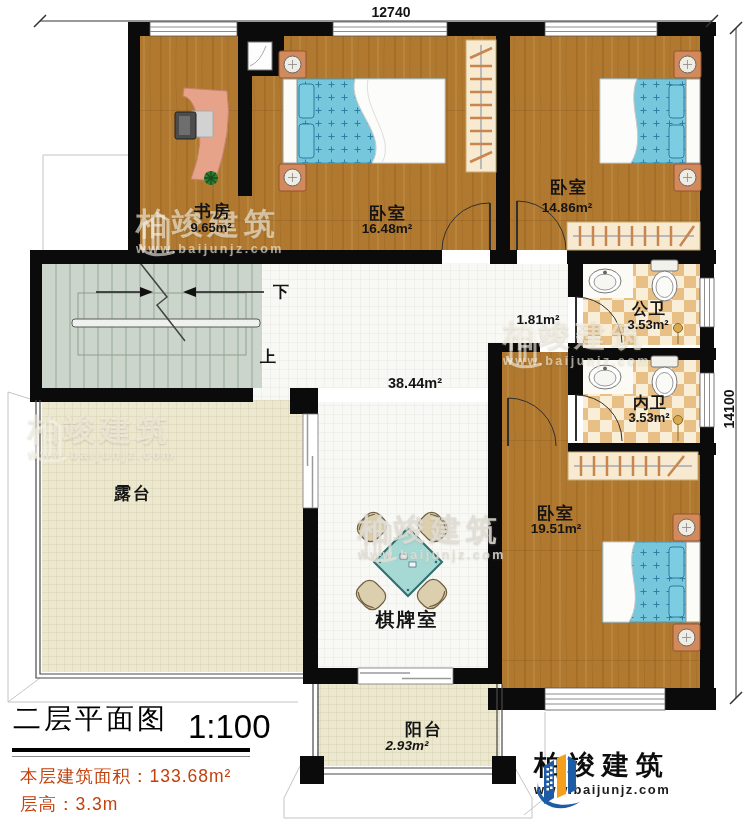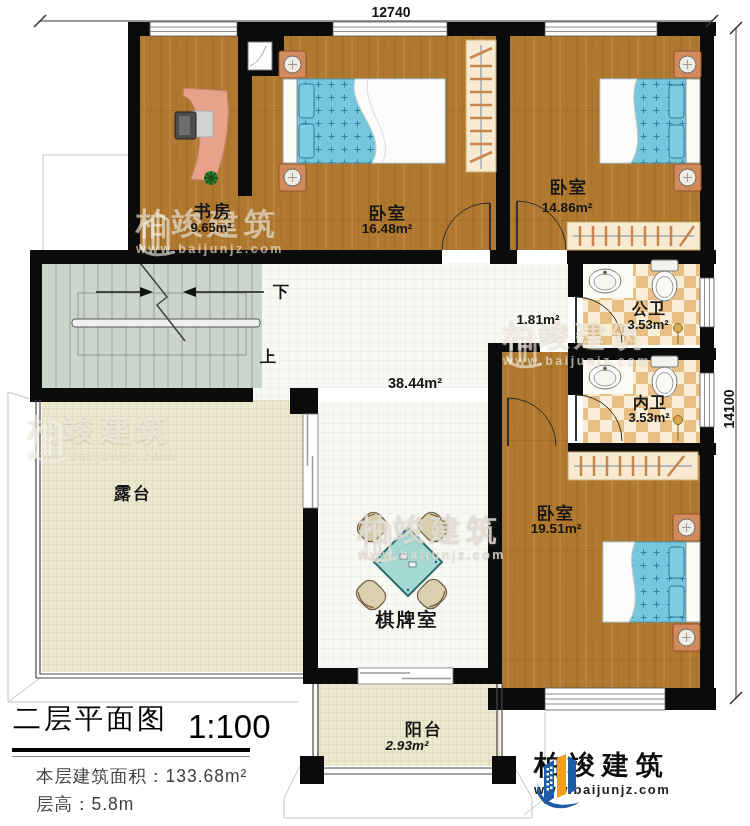--- a/index.html
+++ b/index.html
@@ -18,21 +18,21 @@
     color:rgba(246,242,231,0.62);pointer-events:none;
     text-shadow:0 1px 2px rgba(115,95,60,0.22);
   }
   .wm.on-light{color:rgba(224,221,213,0.85);text-shadow:0 1px 2px rgba(160,155,140,0.30);}
   .wm .wm-name{font-size:31px;font-weight:800;letter-spacing:5px;line-height:1;}
   .wm .wm-url{font-size:12.5px;font-weight:700;letter-spacing:2.5px;margin-top:3px;}
   .titleblock-title{position:absolute;left:13px;top:700px;font-size:28px;font-weight:400;color:#000;letter-spacing:3px;}
   .titleblock-scale{position:absolute;left:188px;top:708px;font-size:33px;font-weight:400;color:#000;}
   .rule1{position:absolute;left:12px;top:748px;width:238px;height:4px;background:#000;}
   .rule2{position:absolute;left:12px;top:756px;width:238px;height:1px;background:#8a8a8a;}
-  .tb-line{position:absolute;left:36px;font-size:17.5px;font-weight:400;color:#404040;letter-spacing:1px;}
+  .tb-line{position:absolute;left:20px;font-size:17.5px;font-weight:400;color:#c2410c;letter-spacing:1px;}
   .logo{position:absolute;left:534px;top:752px;display:flex;align-items:center;gap:7px;}
   .logo-name{font-size:27px;font-weight:900;letter-spacing:7px;color:#0d0d0d;line-height:1;}
   .logo-url{font-size:13px;font-weight:700;letter-spacing:1.5px;color:#1c1c1c;margin-top:3px;}
 </style>
 </head>
 <body>
 
 <svg width="750" height="826" viewBox="0 0 750 826">
   <defs>
     <pattern id="wood" width="26" height="110" patternUnits="userSpaceOnUse">
@@ -439,21 +439,21 @@
 <div class="lbl" style="left:407px;top:746px;font-size:13.5px;font-style:italic;">2.93m²</div>
 
 <div class="lbl" style="left:281px;top:292px;font-size:16px;">下</div>
 <div class="lbl" style="left:268px;top:357px;font-size:16px;">上</div>
 
 <div class="titleblock-title">二层平面图</div>
 <div class="titleblock-scale">1:100</div>
 <div class="rule1"></div>
 <div class="rule2"></div>
 <div class="tb-line" style="top:764px;">本层建筑面积：133.68m²</div>
-<div class="tb-line" style="top:792px;">层高：5.8m</div>
+<div class="tb-line" style="top:792px;">层高：3.3m</div>
 
 <div class="logo">
   <svg width="56" height="60" viewBox="0 0 56 60">
     <path d="M10,14 L20,8 V46 L10,52 Z" fill="#1d5ba5"></path>
     <g fill="#fff">
       <rect x="12.5" y="16" width="2.5" height="2.5"></rect>
         <rect x="16" y="14.5" width="2.5" height="2.5"></rect>
       <rect x="12.5" y="21" width="2.5" height="2.5"></rect>
         <rect x="16" y="19.5" width="2.5" height="2.5"></rect>
       <rect x="12.5" y="26" width="2.5" height="2.5"></rect>

